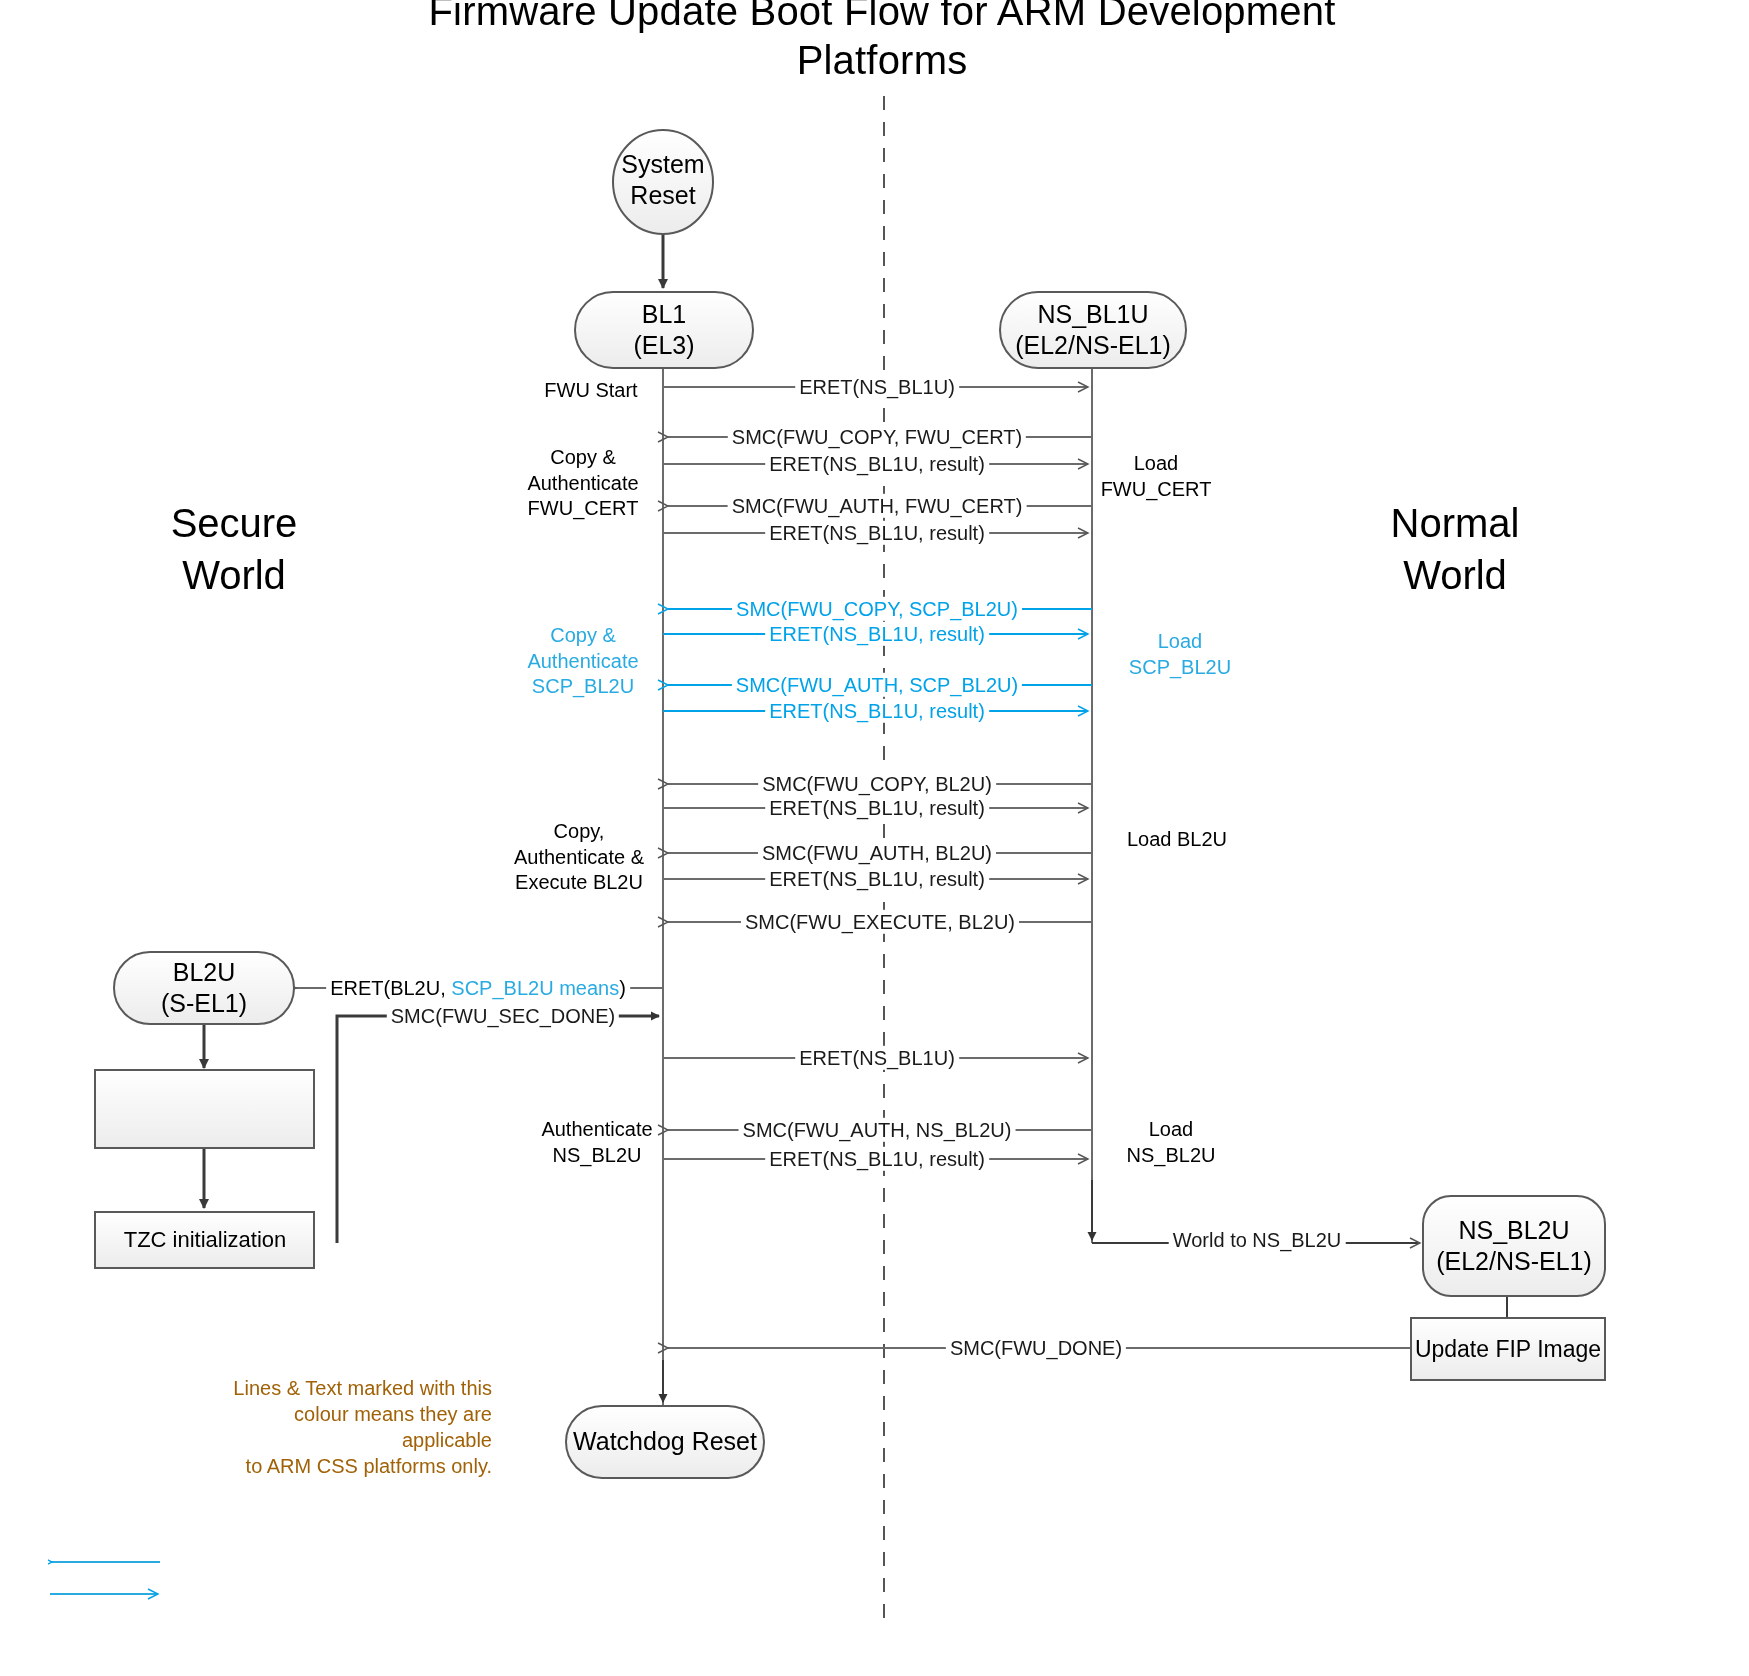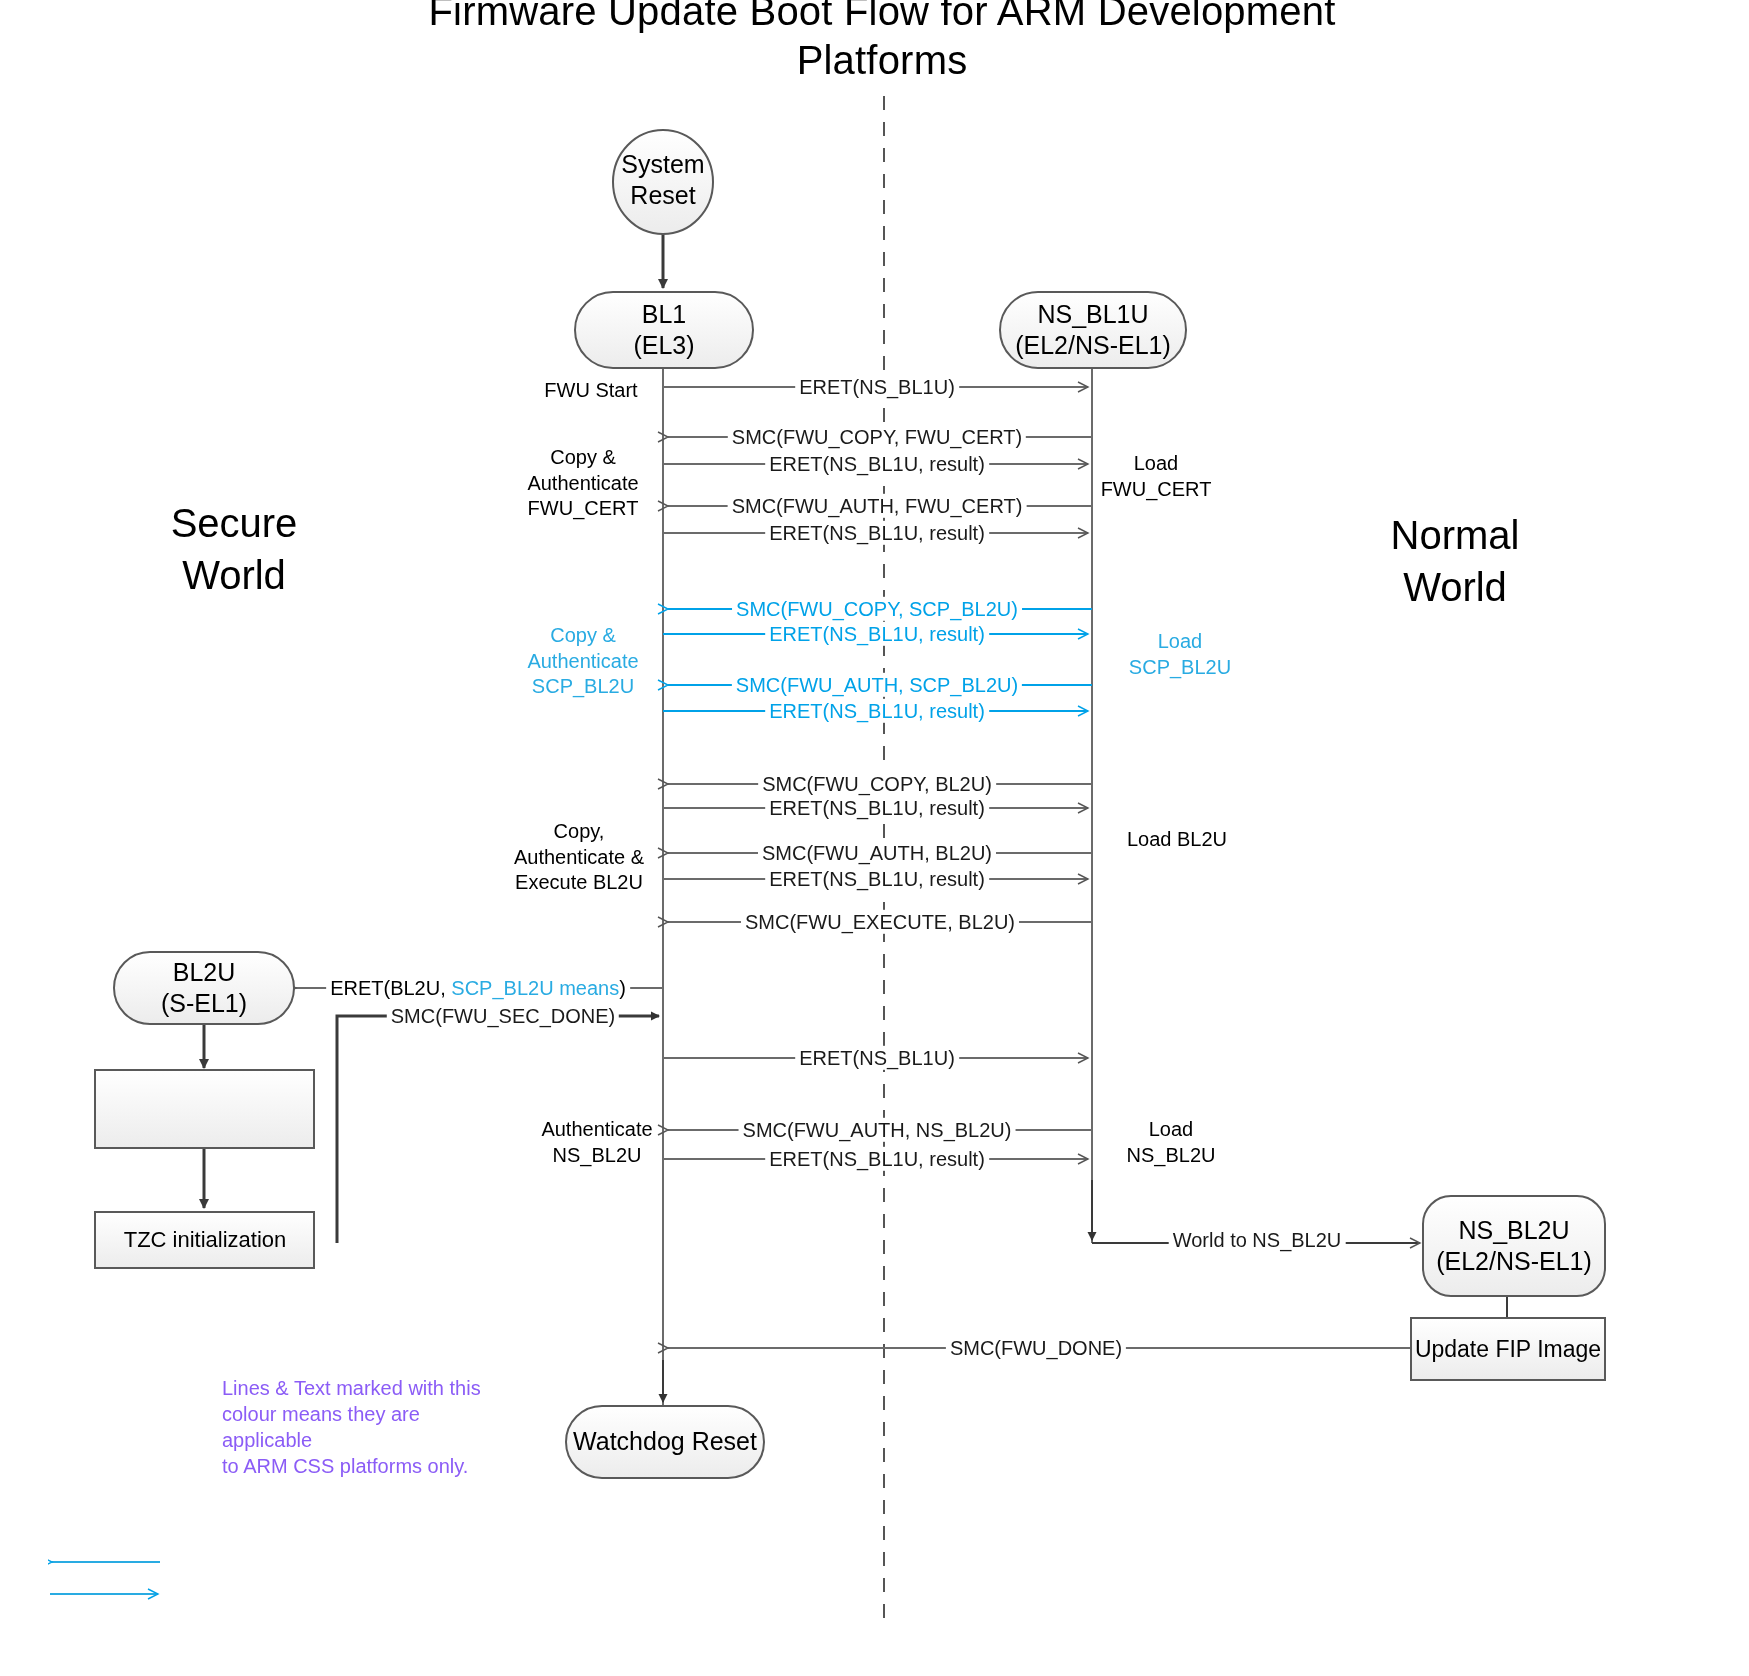--- a/index.html
+++ b/index.html
@@ -60,22 +60,22 @@
   .cyan { color: #29ABE2; }
   .cyan-msg { color: #00A2E8; background:#ffffff; padding:0 4px; }
   .boxtext {
     font-size: 19px;
     line-height: 1.32;
     color: #00A2E8;
   }
   .legend-text {
     font-size: 20px;
     line-height: 1.3;
-    color: #8b5cf6;
-    text-align: left;
+    color: #a16207;
+    text-align: right;
   }
   .ctr { transform: translate(-50%, -50%); }
 </style>
 </head>
 <body>
 
 <div id="canvas">
 
   <svg id="svg-layer" viewBox="0 0 1749 1676" xmlns="http://www.w3.org/2000/svg">
     <defs>
@@ -159,21 +159,21 @@
     <rect x="47" y="1212" width="219" height="56" fill="url(#nodeGrad)" stroke="#595959" stroke-width="2"></rect>
     <rect x="1375" y="1196" width="182" height="100" rx="28" ry="28" fill="url(#nodeGrad)" stroke="#595959" stroke-width="2"></rect>
     <rect x="1363" y="1318" width="194" height="62" fill="url(#nodeGrad)" stroke="#595959" stroke-width="2"></rect>
     <rect x="518" y="1406" width="198" height="72" rx="36" ry="36" fill="url(#nodeGrad)" stroke="#595959" stroke-width="2"></rect>
   </svg>
 
   <div class="lbl title ctr" style="left:834px; top:36px;">Firmware Update Boot Flow for ARM Development Platforms</div>
 
   <div class="lbl world ctr" style="left:186px; top:549px;">Secure
 World</div>
-  <div class="lbl world ctr" style="left:1407px; top:561px;">Normal
+  <div class="lbl world ctr" style="left:1407px; top:549px;">Normal
 World</div>
 
   <div class="lbl node-text ctr" style="left:615px; top:180px;">System
 Reset</div>
   <div class="lbl node-text ctr" style="left:616px; top:330px;">BL1
 (EL3)</div>
   <div class="lbl node-text ctr" style="left:1045px; top:330px;">NS_BL1U
 (EL2/NS-EL1)</div>
   <div class="lbl node-text ctr" style="left:156px; top:988px;">BL2U
 (S-EL1)</div>

